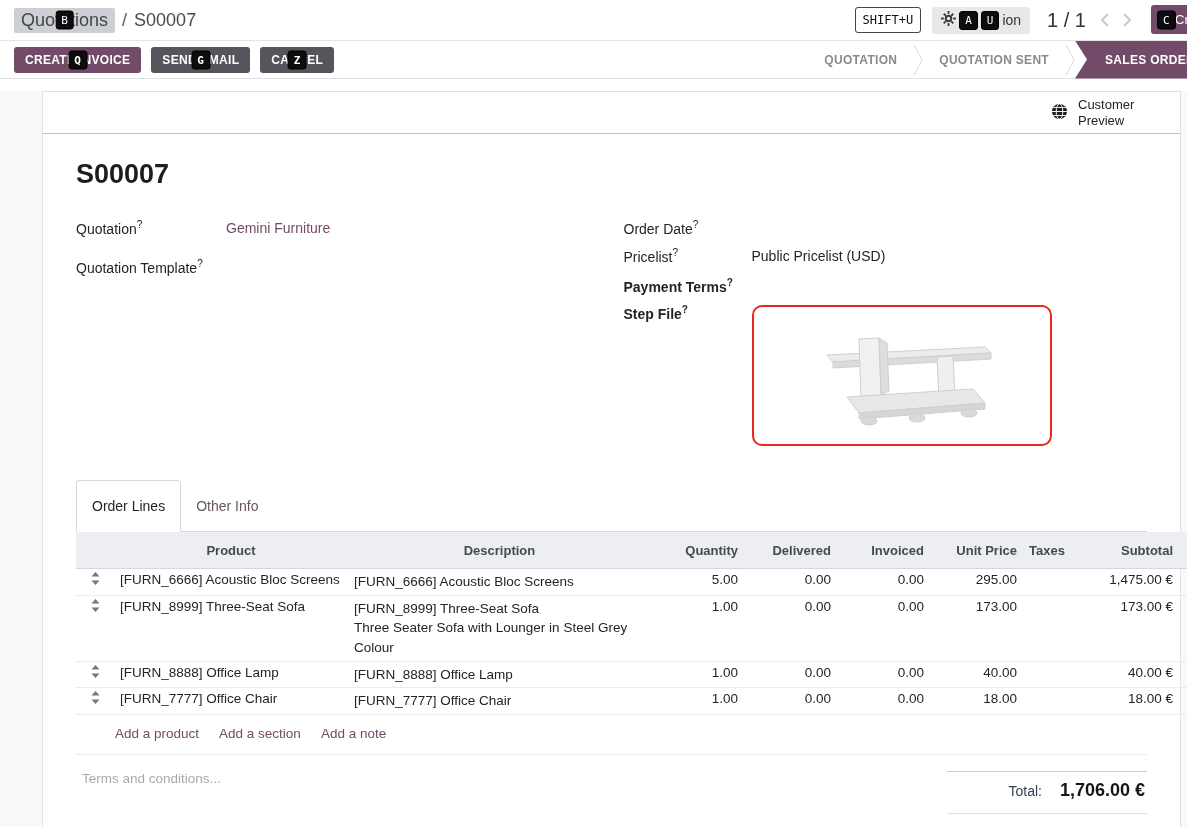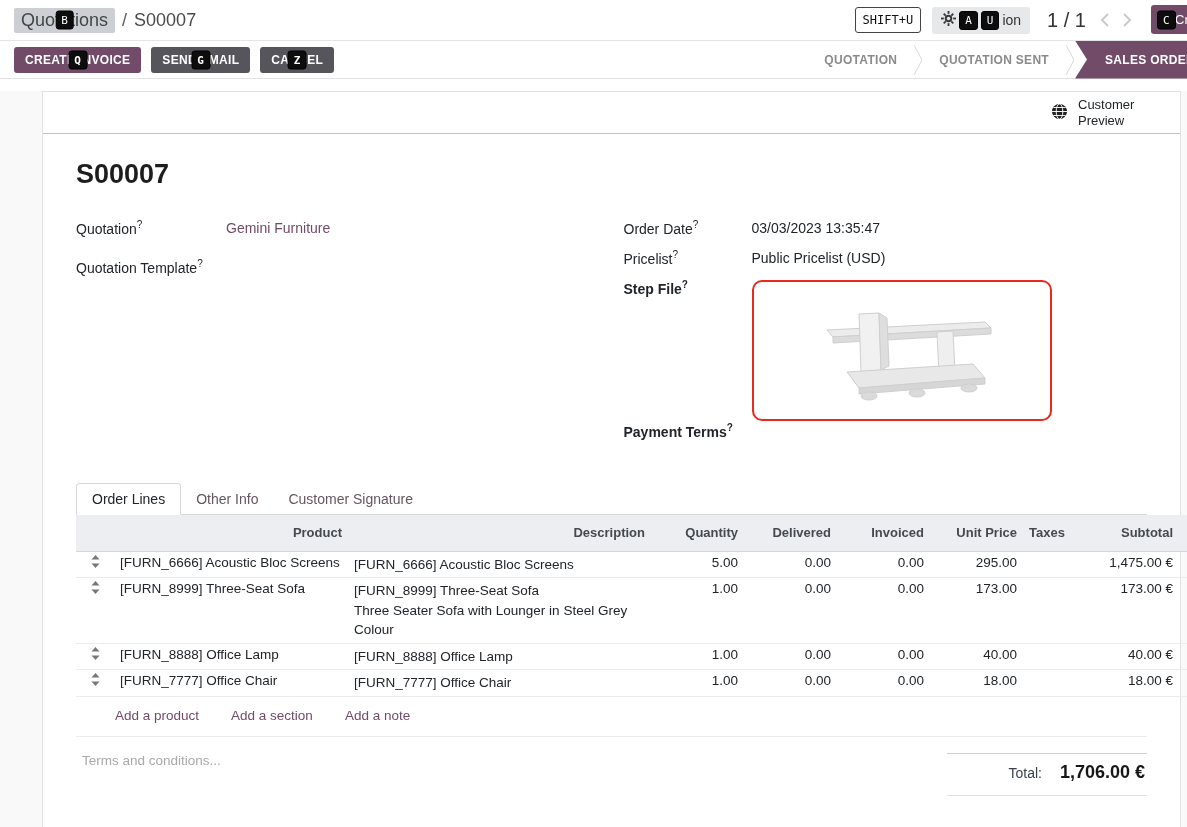--- a/index.html
+++ b/index.html
@@ -73,37 +73,37 @@
   .frow { margin-bottom: 9px; }
   .link { color: var(--primary); text-decoration: none; cursor: pointer; }
   .addr div { line-height: 1.5; }
   .spacer18 { height: 18px; }
 
   .step-box { width: 300px; height: 141px; border: 2.5px solid var(--attention-red); border-radius: 10px;
               background: #fff; display: flex; align-items: center; justify-content: center; margin-top: 2px; cursor: pointer; }
 
   
   .tabs { display: flex; align-items: flex-end; margin-top: 34px; border-bottom: 1px solid #d8d8d8; }
-  .tab { font-size: 14px; padding: 7px 15px; cursor: pointer; color: #66565f; }
+  .tab { font-size: 14px; padding: 17px 15px; cursor: pointer; color: #66565f; }
   .tab-active { background: #fff; border: 1px solid #d8d8d8; border-bottom: 1px solid #fff;
                 margin-bottom: -1px; border-radius: 4px 4px 0 0; color: #212529; }
 
   
   table.olines { width: 100%; border-collapse: collapse; table-layout: fixed; font-size: 13.5px; }
   .olines th { background: #eceef1; font-size: 13px; font-weight: 700; color: #454a50;
-               padding: 10px 6px; border-bottom: 1px solid #d5d7da; text-align: right; }
+               padding: 10px 6px; border-bottom: 1px solid #d5d7da; text-align: center; }
   .olines td { padding: 3px 6px; border-bottom: 1px solid #ececec; vertical-align: top; color: #212529; }
   .num { text-align: right; }
   .olines th.num { text-align: right; }
   .cell-desc { white-space: pre-line; line-height: 1.45; }
   .blue { color: var(--highlight-blue); }
   .handle-cell, .trash-cell { text-align: center; }
   .icon-btn { background: none; border: none; padding: 0; cursor: pointer; line-height: 0; }
 
-  .add-links { display: flex; gap: 32px; padding: 11px 0 13px 39px; border-bottom: 1px solid #ececec;
+  .add-links { display: flex; gap: 20px; padding: 11px 0 13px 39px; border-bottom: 1px solid #ececec;
                font-size: 13.5px; }
 
   
   .sheet-footer { display: flex; justify-content: space-between; align-items: flex-start; margin-top: 16px; }
   .terms { color: #a9a9a9; font-size: 13.5px; margin-left: 6px; cursor: text; }
   .total-block { width: 200px; border-top: 1px solid #cfcfcf; border-bottom: 1px solid #e0e0e0;
                  padding: 8px 2px 12px; display: flex; justify-content: flex-end; align-items: baseline; gap: 18px; }
   .total-label { font-size: 14px; color: #374151; }
   .total-value { font-size: 18px; font-weight: 700; color: #161616; }
 </style>
@@ -236,27 +236,32 @@
             </div>
             <div class="fvalue"></div>
           </div>
         </div>
 
         <div>
           <div class="fgrid fgrid-r frow">
             <div class="flabel">
               <span>Order Date</span><sup>?</sup>
             </div>
-            <div class="fvalue">03/03/2023 13:35:47</div>
           </div>
           <div class="fgrid fgrid-r frow">
             <div class="flabel">
               <span>Pricelist</span><sup>?</sup>
             </div>
             <div class="fvalue">Public Pricelist (USD)</div>
+          </div>
+          <div class="fgrid fgrid-r frow">
+            <div class="flabel fbold">
+              <span>Payment Terms</span><sup>?</sup>
+            </div>
+            <div class="fvalue"></div>
           </div>
           <div class="fgrid fgrid-r">
             <div class="flabel fbold">
               <span>Step File</span><sup>?</sup>
             </div>
             <div class="step-box">
               <svg width="230" height="118" viewBox="0 0 230 118">
                 <g stroke="#cfcfcf" stroke-width="1">
                   <polygon points="40,38 198,30 204,36 46,45" fill="#ececec"></polygon>
                   <polygon points="46,45 204,36 204,42 46,51" fill="#dcdcdc"></polygon>
@@ -265,33 +270,26 @@
                   <polygon points="150,40 166,39 168,80 152,82" fill="#efefef"></polygon>
                   <polygon points="60,80 186,72 198,86 72,96" fill="#e8e8e8"></polygon>
                   <polygon points="72,96 198,86 198,92 72,102" fill="#d6d6d6"></polygon>
                   <ellipse cx="82" cy="104" rx="8" ry="4" fill="#dadada"></ellipse>
                   <ellipse cx="130" cy="101" rx="8" ry="4" fill="#dadada"></ellipse>
                   <ellipse cx="182" cy="96" rx="8" ry="4" fill="#dadada"></ellipse>
                 </g>
               </svg>
             </div>
           </div>
-          <div class="fgrid fgrid-r frow">
-            <div class="flabel fbold">
-              <span>Payment Terms</span><sup>?</sup>
-            </div>
-            <div class="fvalue"></div>
-          </div>
         </div>
       </div>
 
       <div class="tabs">
         <span class="tab tab-active">Order Lines</span>
         <span class="tab">Other Info</span>
-        <span class="tab">Customer Signature</span>
       </div>
 
       <table class="olines">
         <colgroup>
           <col style="width:38px">
             <col style="width:234px">
             <col style="width:303px">
             <col style="width:93px">
           <col style="width:93px">
             <col style="width:93px">

